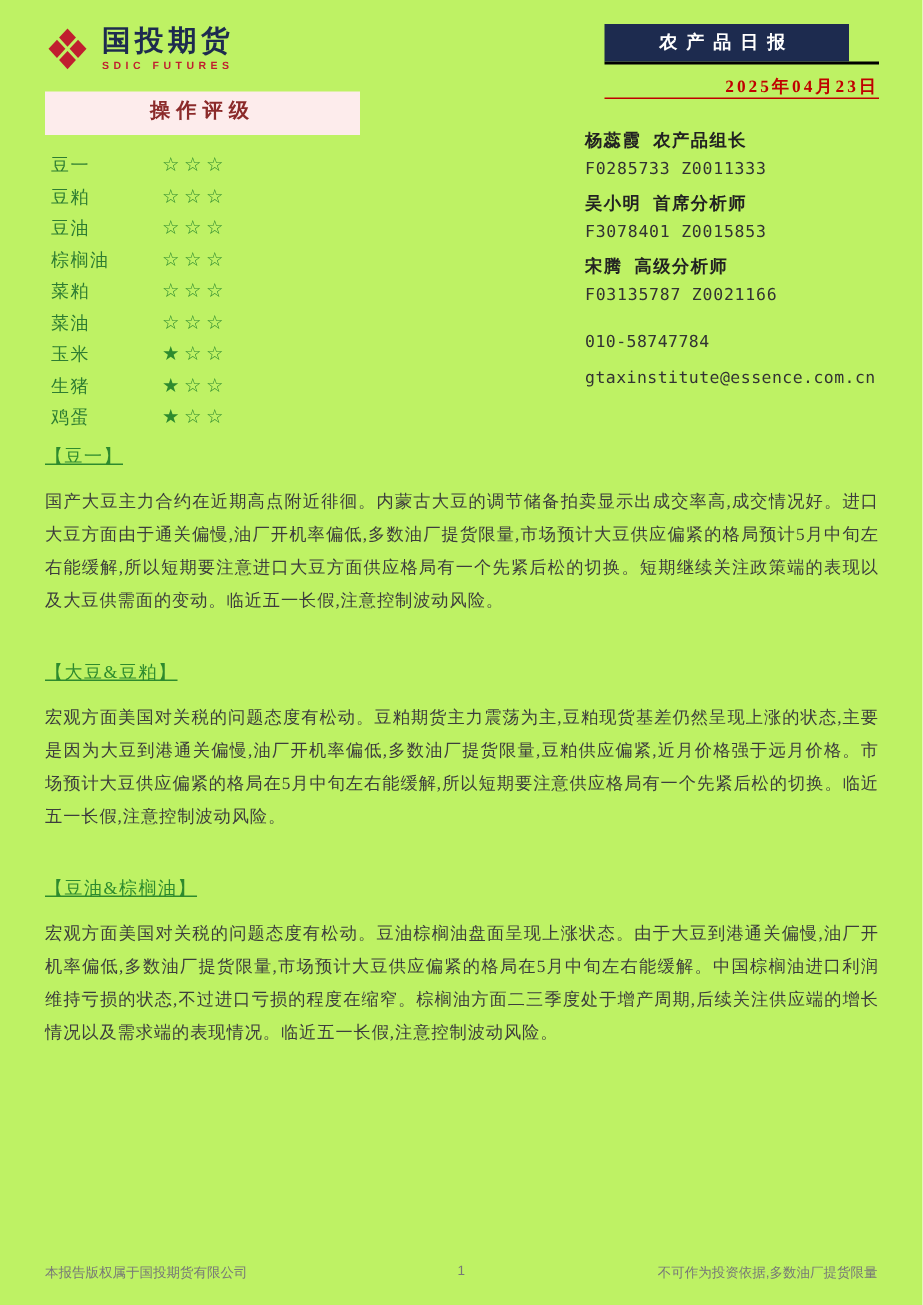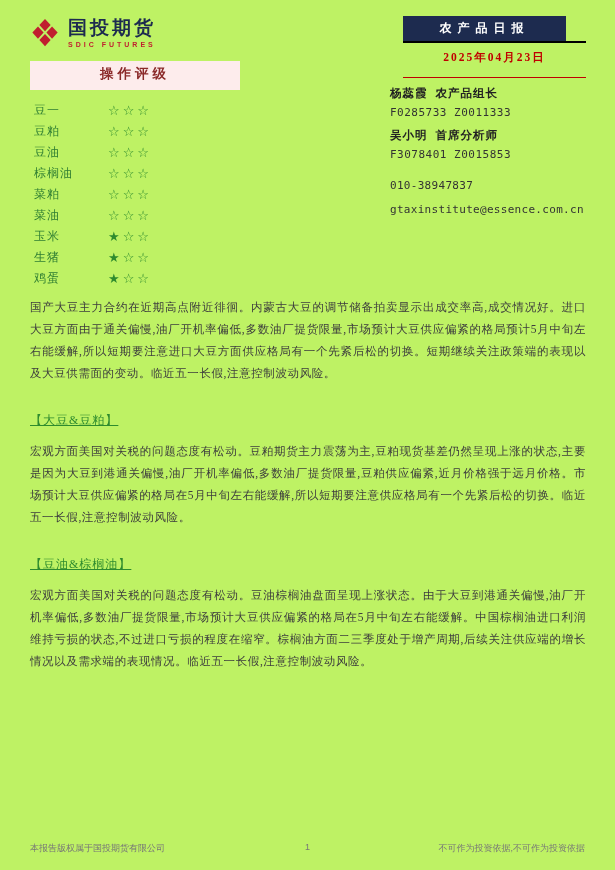--- a/index.html
+++ b/index.html
@@ -23,22 +23,22 @@
 
   
   .masthead { position:absolute; left:403px; top:16px; width:183px; }
   .mast-bar-row { border-bottom:2px solid #000000; }
   .mast-bar {
     width:163px; height:25px; line-height:25px; background:#1d2b4f; color:#ffffff;
     text-align:center; font-size:12px; font-weight:bold; letter-spacing:6px;
     font-family:"Liberation Serif", serif;
   }
   .mast-date {
-    color:#c00000; font-weight:bold; font-size:11.5px; text-align:center;
-    letter-spacing:2px; padding:7px 0 12px 0; border-bottom:1.5px solid #c00000;
+    color:#c00000; font-weight:bold; font-size:11.5px; text-align:right;
+    letter-spacing:2px; padding:7px 0 0 0; border-bottom:1.5px solid #c00000;
     font-family:"Liberation Serif", serif;
   }
 
   
   .rating { position:absolute; left:30px; top:61px; width:210px; }
   .rating-title {
     background:#fdecec; color:#8b2a2a; height:29px; line-height:25px; text-align:center;
     font-size:13.5px; font-weight:bold; letter-spacing:4px;
     font-family:"Liberation Serif", serif;
   }
@@ -168,39 +168,46 @@
         <span>杨蕊霞</span><span class="an-title">农产品组长</span>
       </div>
       <div class="an-codes">F0285733 Z0011333</div>
     </div>
     <div>
       <div class="an-name-row">
         <span>吴小明</span><span class="an-title">首席分析师</span>
       </div>
       <div class="an-codes">F3078401 Z0015853</div>
     </div>
+    <div>
+      <div class="an-name-row">
+        <span>宋腾</span><span class="an-title">高级分析师</span>
+      </div>
+      <div class="an-codes">F03135787 Z0021166</div>
+    </div>
     <div class="contact">
-      <div class="contact-line">010-38947837</div>
+      <div class="contact-line">010-58747784</div>
       <div class="contact-line">gtaxinstitute@essence.com.cn</div>
     </div>
   </div>
 
   <div class="sections">
     <div class="section">
+      <div class="sec-head">【豆一】</div>
       <div class="sec-body">国产大豆主力合约在近期高点附近徘徊。内蒙古大豆的调节储备拍卖显示出成交率高,成交情况好。进口大豆方面由于通关偏慢,油厂开机率偏低,多数油厂提货限量,市场预计大豆供应偏紧的格局预计5月中旬左右能缓解,所以短期要注意进口大豆方面供应格局有一个先紧后松的切换。短期继续关注政策端的表现以及大豆供需面的变动。临近五一长假,注意控制波动风险。</div>
     </div>
     <div class="section">
       <div class="sec-head">【大豆&amp;豆粕】</div>
       <div class="sec-body">宏观方面美国对关税的问题态度有松动。豆粕期货主力震荡为主,豆粕现货基差仍然呈现上涨的状态,主要是因为大豆到港通关偏慢,油厂开机率偏低,多数油厂提货限量,豆粕供应偏紧,近月价格强于远月价格。市场预计大豆供应偏紧的格局在5月中旬左右能缓解,所以短期要注意供应格局有一个先紧后松的切换。临近五一长假,注意控制波动风险。</div>
     </div>
     <div class="section">
       <div class="sec-head">【豆油&amp;棕榈油】</div>
       <div class="sec-body">宏观方面美国对关税的问题态度有松动。豆油棕榈油盘面呈现上涨状态。由于大豆到港通关偏慢,油厂开机率偏低,多数油厂提货限量,市场预计大豆供应偏紧的格局在5月中旬左右能缓解。中国棕榈油进口利润维持亏损的状态,不过进口亏损的程度在缩窄。棕榈油方面二三季度处于增产周期,后续关注供应端的增长情况以及需求端的表现情况。临近五一长假,注意控制波动风险。</div>
     </div>
   </div>
 
   <div class="footer">
     <span class="footer-left">本报告版权属于国投期货有限公司</span>
     <span class="footer-page">1</span>
-    <span class="footer-right">不可作为投资依据,不可作为投资依据</span>
+    <span class="footer-right">不可作为投资依据,多数油厂提货限量</span>
   </div>
 
 </div>
 
 </body></html>

